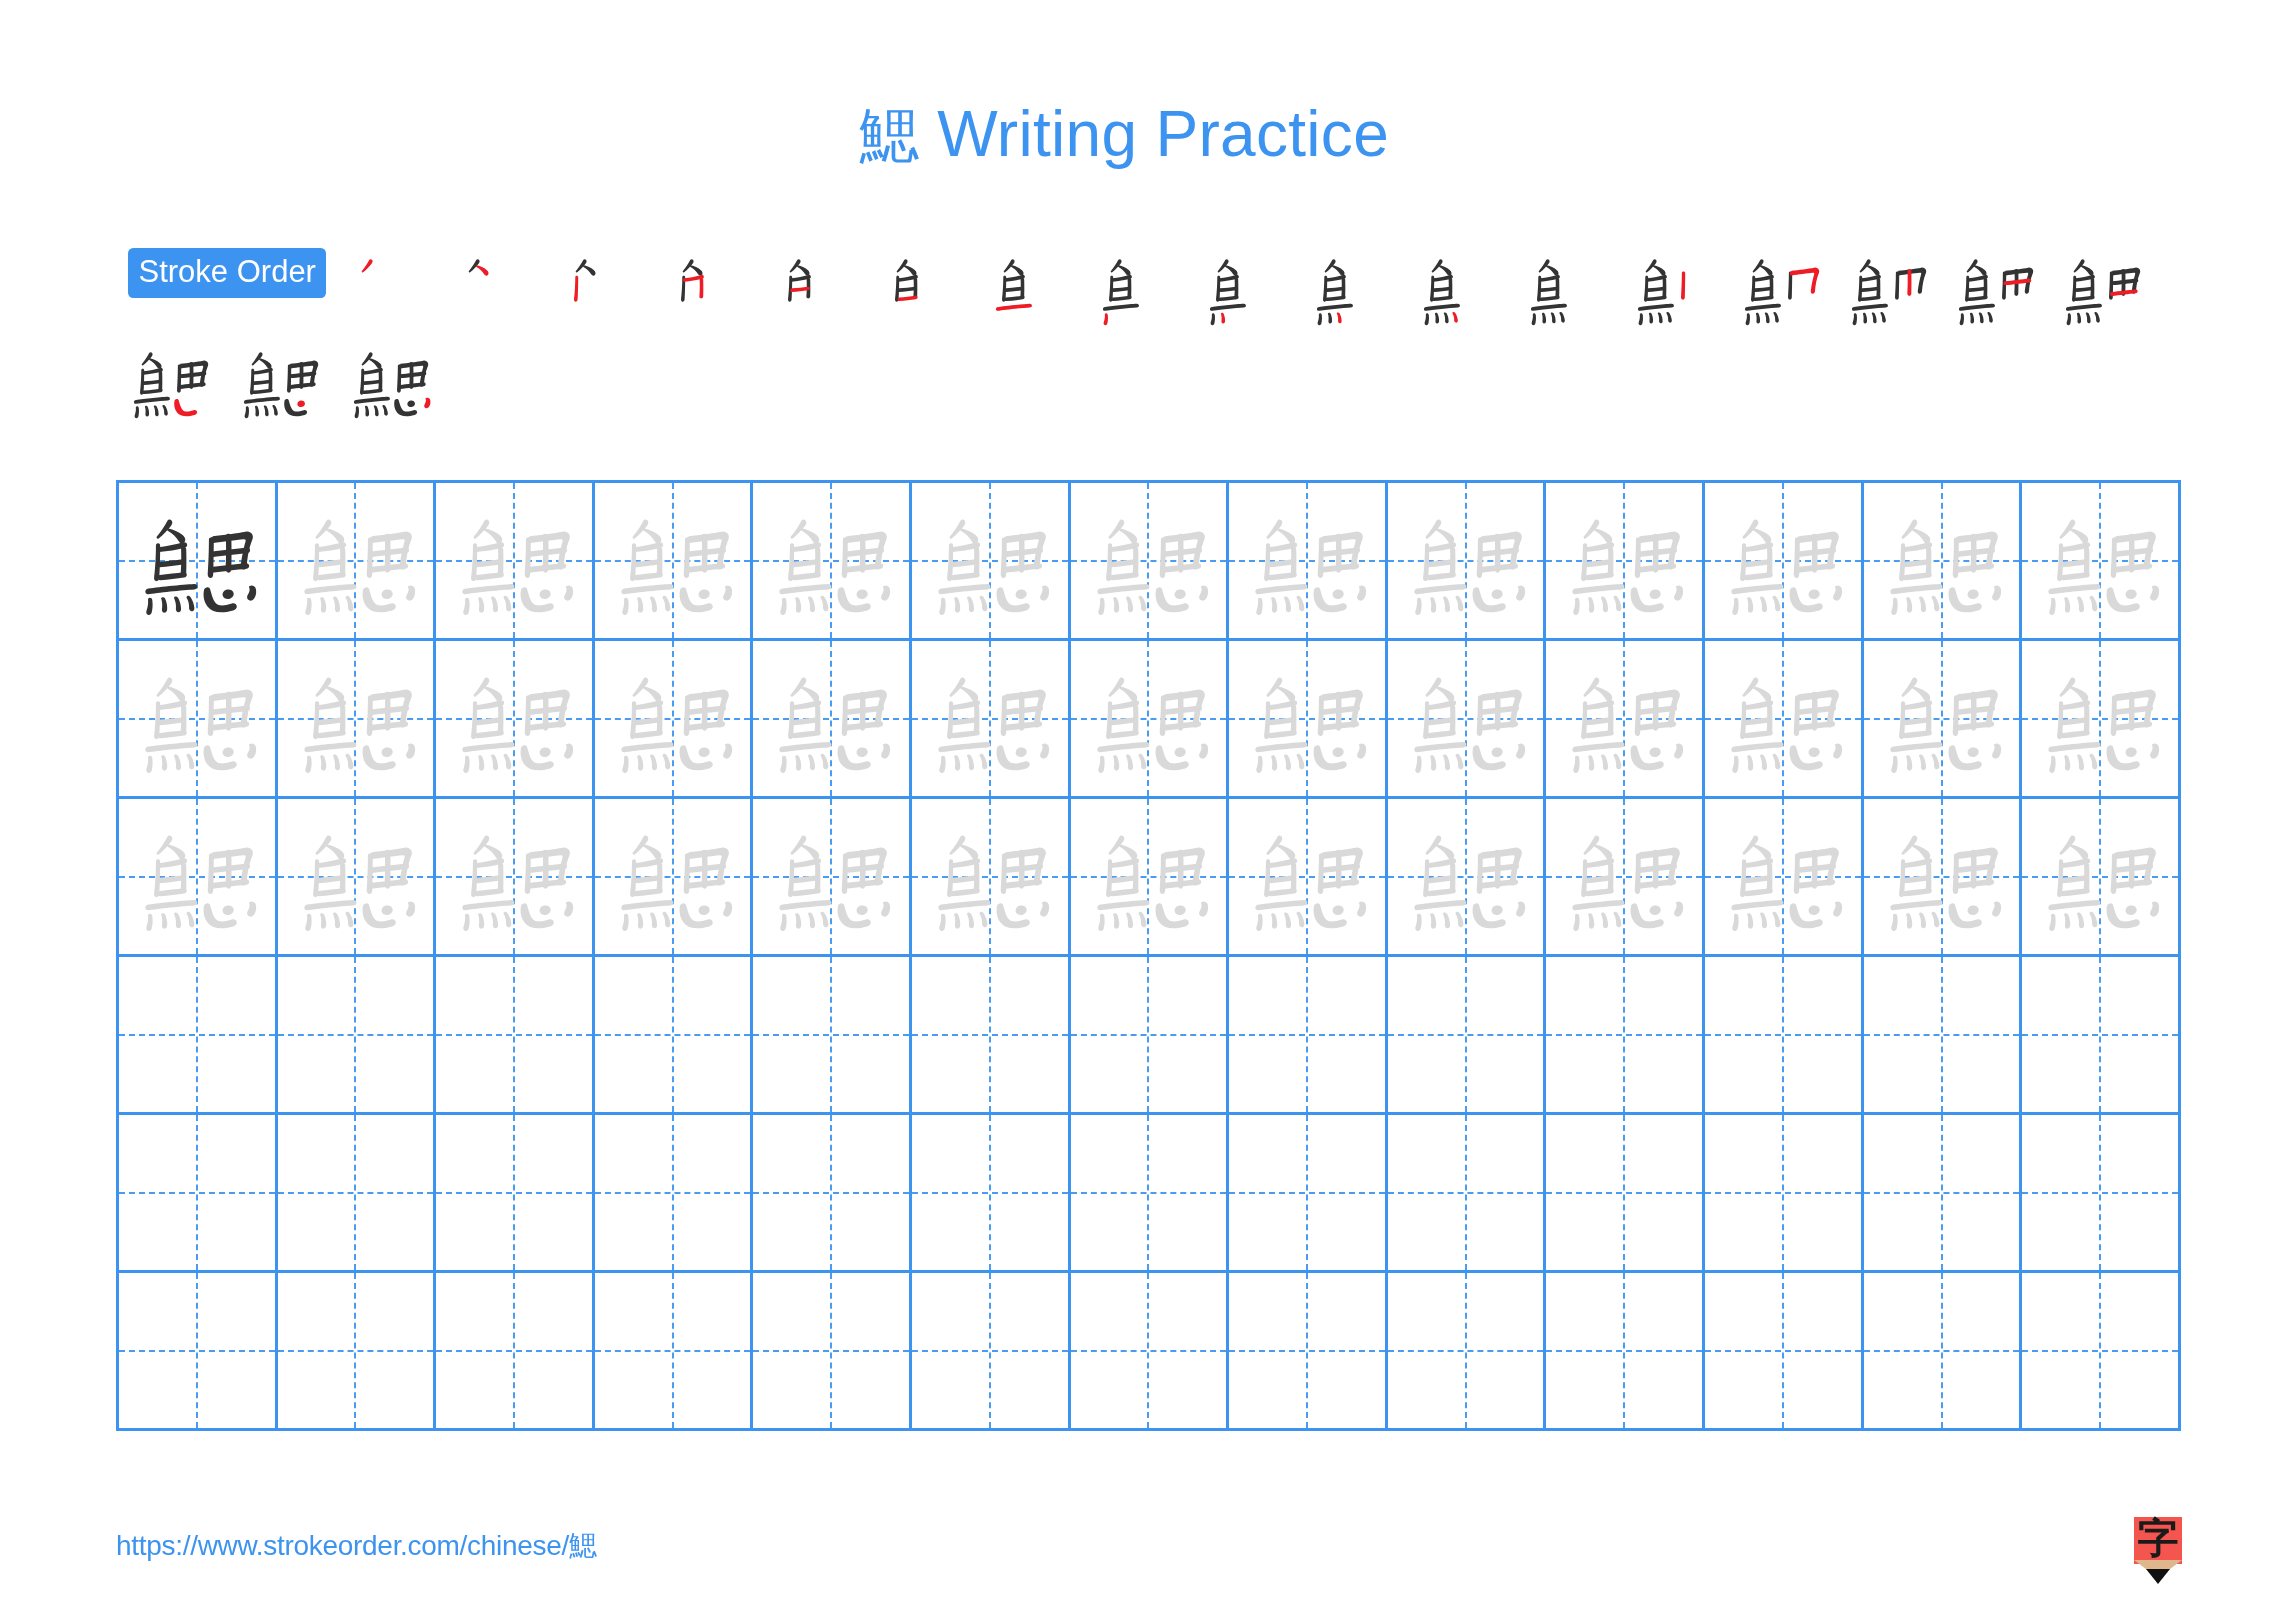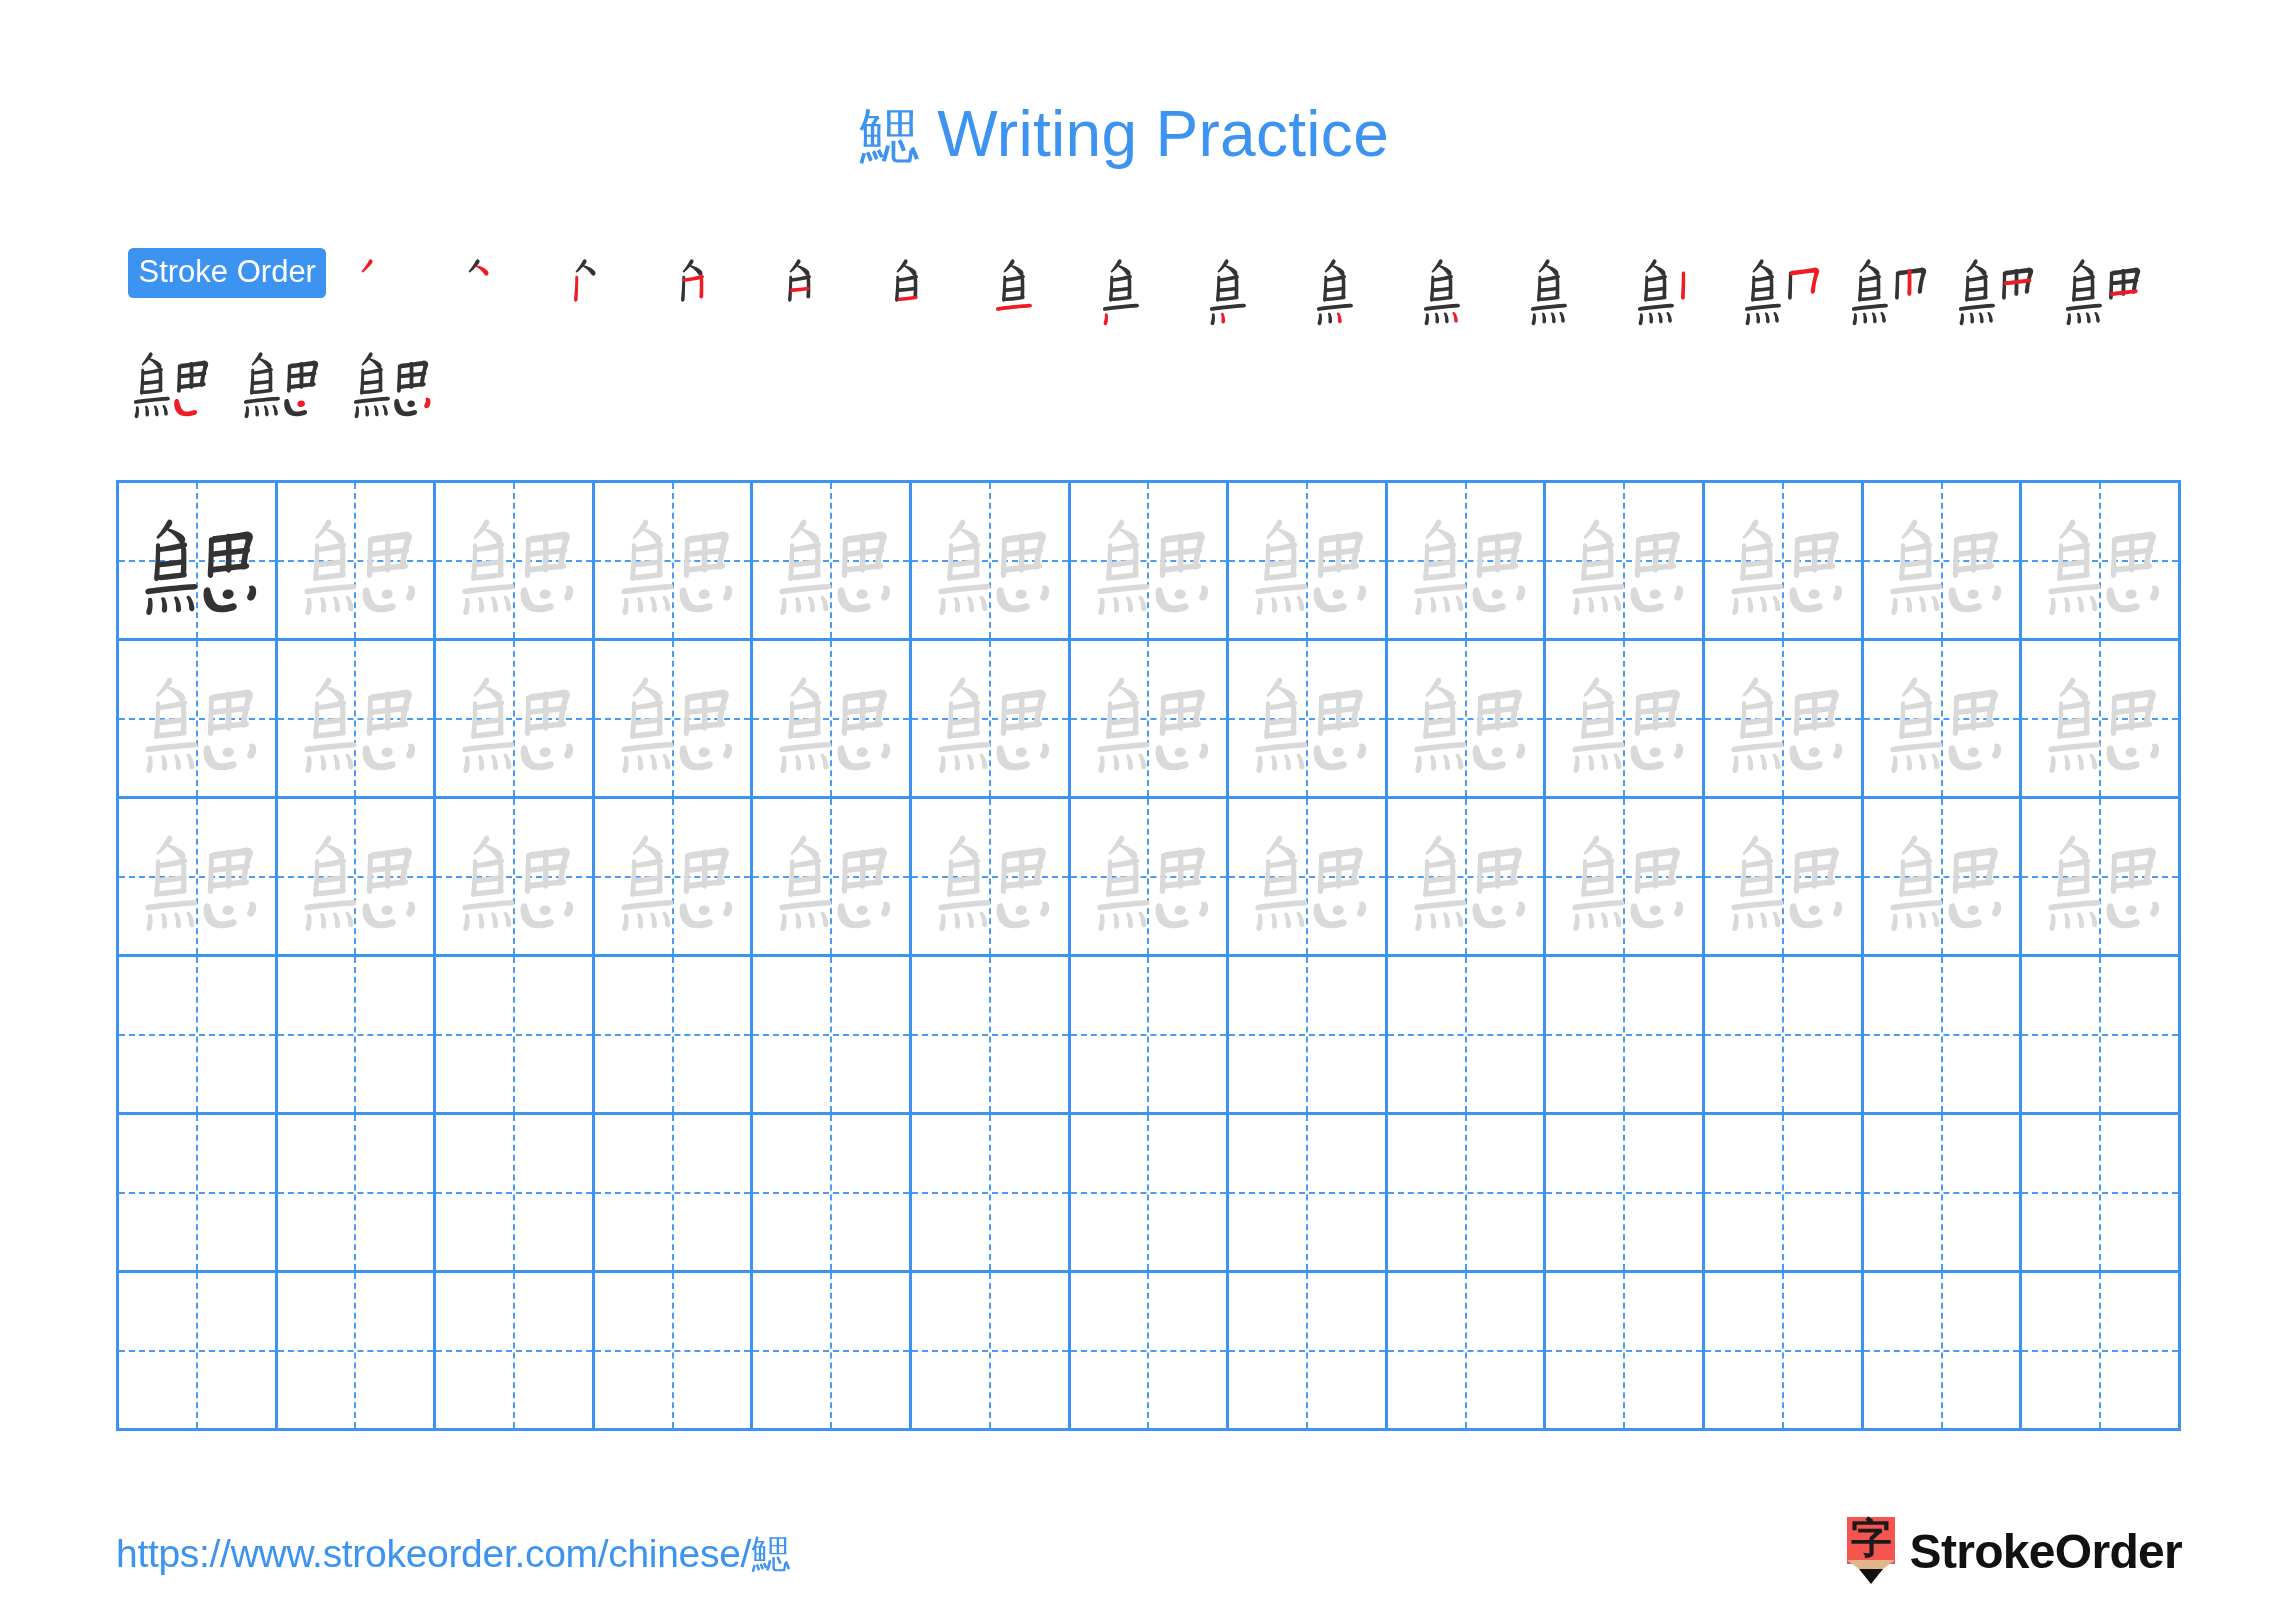--- a/index.html
+++ b/index.html
@@ -138,21 +138,21 @@
     width: 100%;
     height: 100%;
     display: block;
   }
 
   
   .footer-url {
     position: absolute;
     left: 116px;
     top: 1527px;
-    font-size: 39px;
+    font-size: 28px;
     color: #3d93f0;
     white-space: nowrap;
     letter-spacing: -0.3px;
   }
   .brand {
     position: absolute;
     right: 113px;
     top: 1517px;
     display: flex;
     align-items: center;
@@ -1938,15 +1938,14 @@
 
 <div class="footer-url">https://www.strokeorder.com/chinese/鰓</div>
 
 <div class="brand">
   <span class="brand-mark">
     <span class="body"></span>
     <span class="wood"></span>
     <span class="tip"></span>
     <span class="zi">字</span>
   </span>
-  <span class="brand-name">StrokeOrder</span>
 </div>
 
 
 </body></html>

